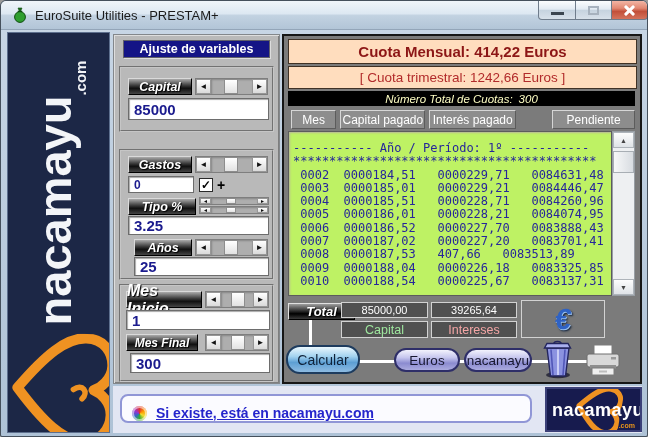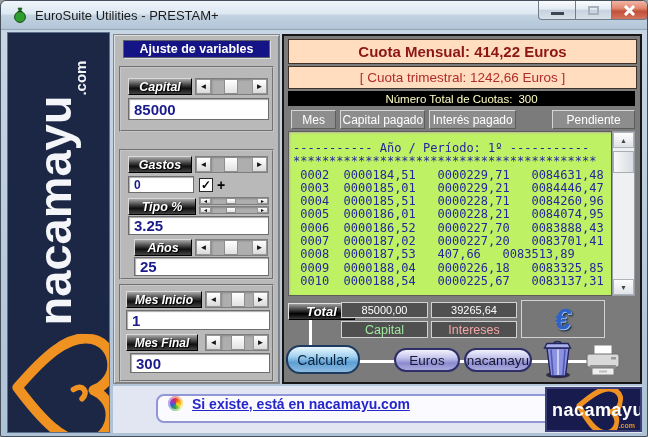--- a/index.html
+++ b/index.html
@@ -50,21 +50,21 @@
     align-items:center;justify-content:center;font-size:12px;font-weight:bold;color:#000;box-sizing:border-box;}
   .plus{position:absolute;color:#000;font-size:14px;font-weight:bold;}
   
   .right-panel{position:absolute;left:281px;top:33px;width:360px;height:350px;background:#7b7b7b;
     border:2px solid #161616;box-sizing:border-box;}
   .cuota1{position:absolute;left:4px;top:3px;width:347px;height:23px;background:#ffddbe;border:1px solid #403226;
     display:flex;align-items:center;justify-content:center;color:#8c1616;font-weight:bold;font-size:15px;}
   .cuota2{position:absolute;left:4px;top:30px;width:347px;height:21px;background:#ffddbe;border:1px solid #403226;
     display:flex;align-items:center;justify-content:center;color:#b22b2b;font-size:13.5px;}
   .cuotas-bar{position:absolute;left:4px;top:55px;width:347px;height:15px;background:#000;color:#ffffc4;
-    font-size:11.5px;display:flex;align-items:center;justify-content:center;gap:6px;}
+    font-size:11.5px;display:flex;align-items:center;justify-content:center;gap:6px;font-style:italic;}
   .col-headers{position:absolute;left:7px;top:74px;width:344px;height:19px;display:flex;gap:4px;}
   .col-btn{height:19px;background:#8d8d8d;border:1px solid;border-color:#d6d6d6 #5c5c5c #5c5c5c #d6d6d6;
     color:#fff;font-size:12px;display:flex;align-items:center;justify-content:center;box-sizing:border-box;}
   .table-wrap{position:absolute;left:4px;top:95px;width:324px;height:165px;background:#bef264;
     border:1px solid #5c5c5c;box-shadow:inset 1px 1px 2px #b9b69a;box-sizing:border-box;overflow:hidden;padding-top:10px;}
   .tline{font-family:"DejaVu Sans Mono","Liberation Mono",monospace;font-size:12px;line-height:13.3px;
     color:#26269a;white-space:pre;padding-left:4px;}
   .vscroll{position:absolute;left:328px;top:95px;width:23px;height:165px;background:#eef0f2;border:1px solid #979d a3;
     border:1px solid #989ea4;display:flex;flex-direction:column;align-items:center;box-sizing:border-box;}
   .vs-btn{width:100%;height:16px;background:linear-gradient(#fdfdfd,#dfe3e7);border:1px solid #aeb4ba;
@@ -89,21 +89,21 @@
     background:linear-gradient(#eaf7fd,#a2d2ef 38%,#5d9fd4 62%,#8ebbe2);border:2px solid #1d3b5e;
     color:#0f2239;font-size:14px;display:flex;align-items:center;justify-content:center;box-sizing:border-box;}
   .btn-pill{position:absolute;height:24px;border-radius:12px;
     background:linear-gradient(#f2f2fc,#c6c6ee 38%,#8b8bd0 66%,#ababdf);border:2px solid #2e2e68;
     color:#17172f;font-size:13.5px;display:flex;align-items:center;justify-content:center;box-sizing:border-box;}
   .btn-euros{left:110px;top:312px;width:66px;} .btn-pesetas{left:180px;top:312px;width:68px;}
   .icon-trash{position:absolute;left:257px;top:304px;} .icon-printer{position:absolute;left:300px;top:308px;}
   
   .footer{position:absolute;left:112px;top:385px;width:529px;height:47px;background:#e2e6f3;}
   .link-box{position:absolute;left:7px;top:8px;width:412px;height:29px;background:#fbfbff;border:2px solid #9096d6;
-    border-radius:8px;display:flex;align-items:flex-start;gap:9px;padding-left:10px;box-sizing:border-box;cursor:pointer;margin-left:36px;}
+    border-radius:8px;display:flex;align-items:flex-end;gap:9px;padding-left:10px;box-sizing:border-box;cursor:pointer;}
   .sparkle{width:15px;height:15px;border-radius:50%;background:conic-gradient(#d33,#f90,#ed3,#3a3,#36c,#93c,#d33);box-shadow:inset 0 0 0 2px rgba(255,255,255,.55);}
   .link-text{color:#2525cc;font-weight:bold;font-size:14px;text-decoration:underline;}
   .logo-box{position:absolute;left:432px;top:1px;width:97px;height:45px;background:#171b4e;border:2px solid #3b4078;
     box-sizing:border-box;overflow:hidden;}
   .logo-heart{position:absolute;left:26px;top:-4px;transform:rotate(100deg);}
   .logo-text{position:absolute;left:5px;top:11px;color:#fff;font-weight:bold;font-size:18px;letter-spacing:.5px;}
   .logo-com{position:absolute;right:5px;bottom:1px;color:#e8941a;font-size:7px;font-weight:bold;}
 </style>
 </head>
 <body>
@@ -188,21 +188,21 @@
         <div class="sp-btn">◄</div>
         <div class="sp-track">
             <div class="sp-thumb"></div>
           </div>
         <div class="sp-btn">►</div>
       </div>
       <div class="field-input" style="left:13px;top:106px;width:135px;height:19px;">25</div>
     </div>
 
     <div class="group g3">
-      <div class="plate" style="left:5px;top:5px;width:76px;font-size:12px;">Mes Inicio</div>
+      <div class="plate" style="left:5px;top:5px;width:76px;font-size:16px;">Mes Inicio</div>
       <div class="spin" style="left:84px;top:5px;width:64px;">
         <div class="sp-btn">◄</div>
         <div class="sp-track">
             <div class="sp-thumb"></div>
           </div>
         <div class="sp-btn">►</div>
       </div>
       <div class="field-input" style="left:5px;top:24px;width:144px;height:20px;">1</div>
 
       <div class="plate" style="left:5px;top:48px;width:72px;font-size:12px;">Mes Final</div>

